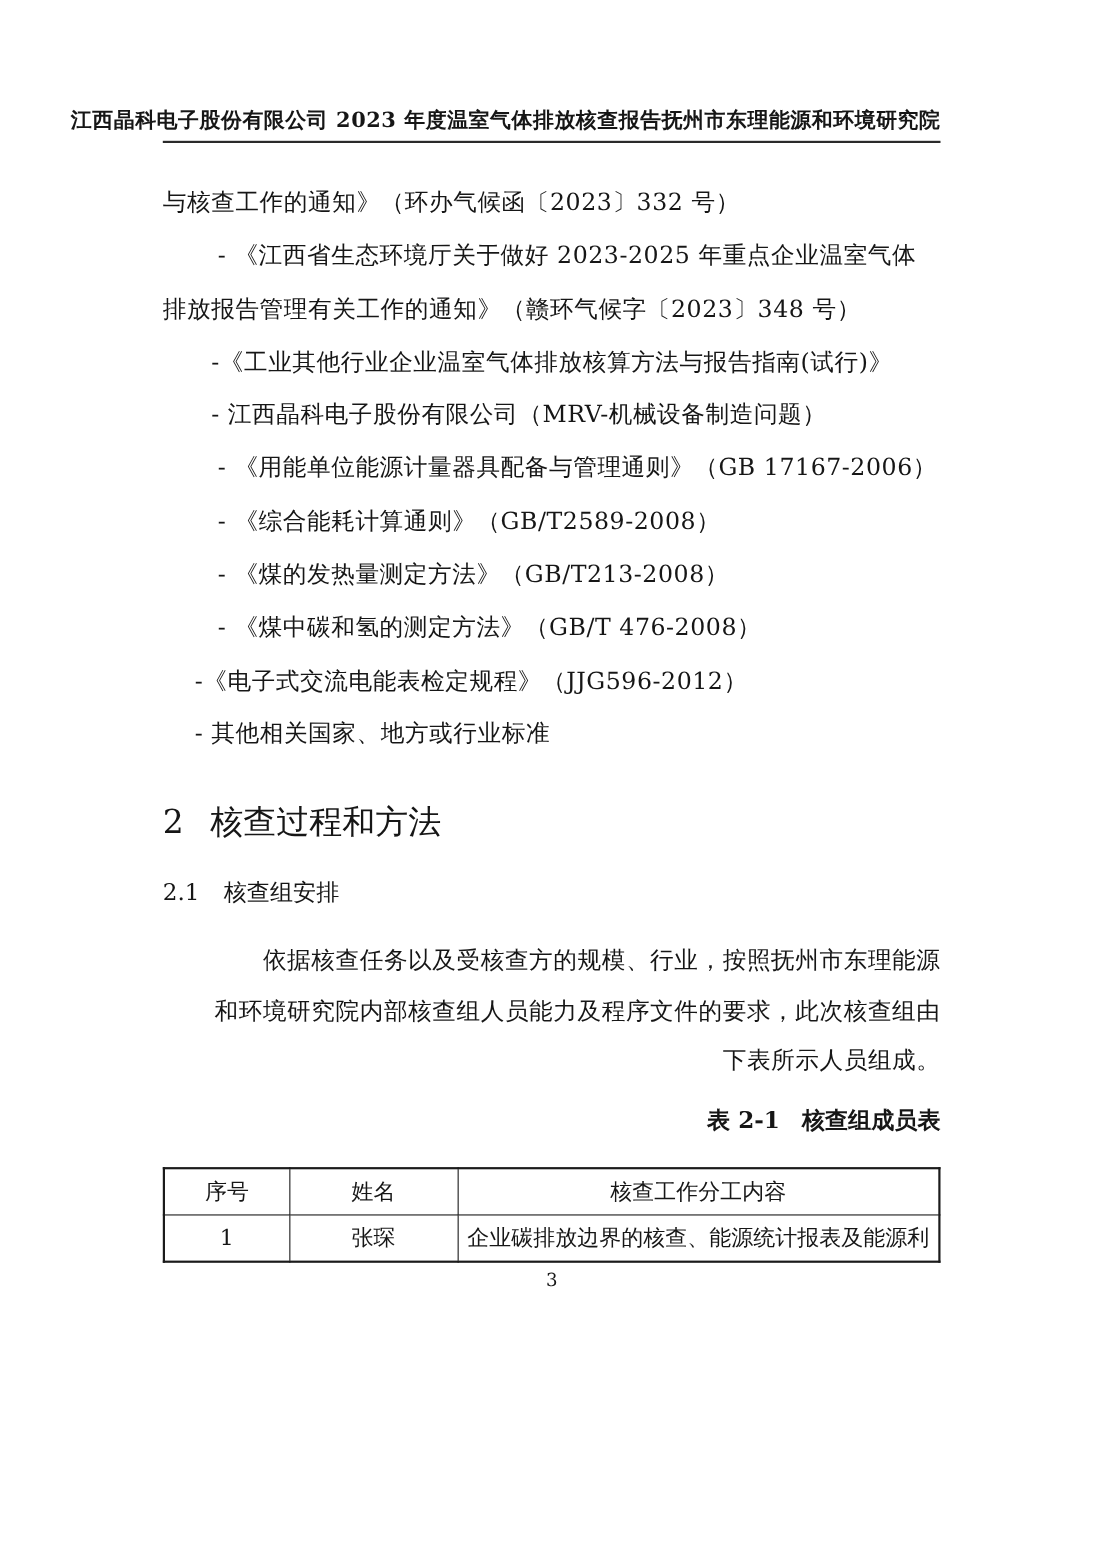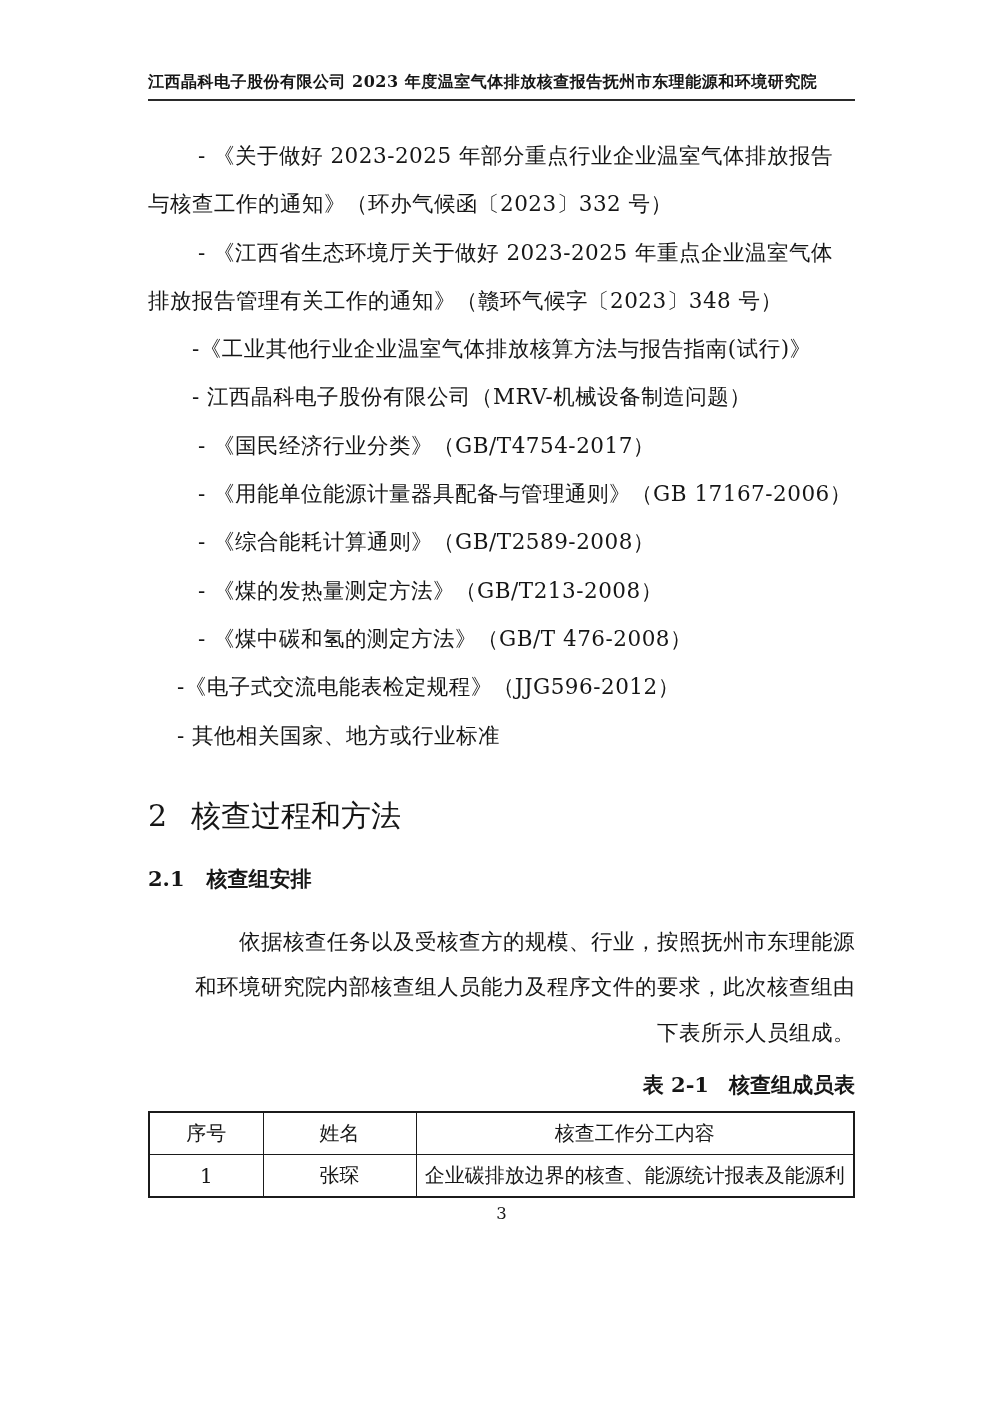--- a/index.html
+++ b/index.html
@@ -9,24 +9,24 @@
     margin:0 auto;
     background:#ffffff;
     color:#161616;
     font-family:"DejaVu Serif","Liberation Serif",serif;
     overflow:hidden;
   }
   .content{margin:0 145px 0 148px;width:707px;}
 
   
   .pageheader{
-    display:flex;justify-content:flex-start;align-items:flex-end;
-    padding-top:72px;padding-bottom:6px;
+    display:flex;justify-content:flex-end;align-items:flex-end;
+    padding-top:96px;padding-bottom:6px;
     border-bottom:2px solid #2a2a2a;
-    font-size:16px;font-weight:bold;letter-spacing:.5px;
+    font-size:19px;font-weight:bold;letter-spacing:.5px;
     white-space:nowrap;
   }
 
   
   .refs{margin-top:31px;}
   .ref-line{
     font-size:21.5px;line-height:48.3px;height:48.3px;
     white-space:nowrap;overflow:hidden;letter-spacing:.5px;
   }
   .ind-lg{padding-left:50px;}
@@ -34,21 +34,21 @@
   .ind-sm{padding-left:29px;}
   .ind-0{padding-left:0;}
 
   
   .h1{
     margin:38px 0 0 0;font-size:30px;line-height:36px;font-weight:normal;
     white-space:nowrap;
   }
   .h1 .num{margin-right:24px;}
   .h2{
-    margin:29px 0 0 0;font-size:21px;line-height:32px;font-weight:bold;
+    margin:29px 0 0 0;font-size:21px;line-height:32px;font-weight:normal;
     white-space:nowrap;
   }
   .h2 .num{margin-right:22px;}
 
   
   .para{margin-top:24px;text-align:right;}
   .para-line{
     font-size:21.5px;line-height:45.5px;height:45.5px;
     white-space:nowrap;overflow:hidden;letter-spacing:.5px;
   }
@@ -56,21 +56,21 @@
 
   
   .caption{
     margin-top:13px;text-align:right;font-weight:bold;
     font-size:21px;line-height:34px;white-space:nowrap;
   }
   .caption .cap-label{margin-right:20px;}
 
   
   table.team{
-    width:100%;margin-top:9px;border-collapse:collapse;
+    width:100%;margin-top:26px;border-collapse:collapse;
     border:2px solid #1b1b1b;table-layout:fixed;
   }
   table.team th,table.team td{
     border:1.6px solid #1b1b1b;
     font-weight:normal;font-size:20px;height:41px;
     padding:0;vertical-align:middle;text-align:center;
     overflow:hidden;white-space:nowrap;
   }
   .col-idx{width:114px;}
   .col-name{width:153px;}
@@ -89,27 +89,25 @@
 
 <div class="page">
   <div class="content">
 
     <div class="pageheader">
       <span>江西晶科电子股份有限公司 2023 年度温室气体排放核查报告</span>
       <span>抚州市东理能源和环境研究院</span>
     </div>
 
     <div class="refs">
-      <div class="ref-line ind-lg">- 《关于做好 2023-2025 年部分重点行业企业温室气体排放报告</div>
       <div class="ref-line ind-0">与核查工作的通知》（环办气候函〔2023〕332 号）</div>
       <div class="ref-line ind-lg">- 《江西省生态环境厅关于做好 2023-2025 年重点企业温室气体</div>
       <div class="ref-line ind-0">排放报告管理有关工作的通知》（赣环气候字〔2023〕348 号）</div>
       <div class="ref-line ind-md">-《工业其他行业企业温室气体排放核算方法与报告指南(试行)》</div>
       <div class="ref-line ind-md">- 江西晶科电子股份有限公司（MRV-机械设备制造问题）</div>
-      <div class="ref-line ind-lg">- 《国民经济行业分类》（GB/T4754-2017）</div>
       <div class="ref-line ind-lg">- 《用能单位能源计量器具配备与管理通则》（GB 17167-2006）</div>
       <div class="ref-line ind-lg">- 《综合能耗计算通则》（GB/T2589-2008）</div>
       <div class="ref-line ind-lg">- 《煤的发热量测定方法》（GB/T213-2008）</div>
       <div class="ref-line ind-lg">- 《煤中碳和氢的测定方法》（GB/T 476-2008）</div>
       <div class="ref-line ind-sm">-《电子式交流电能表检定规程》（JJG596-2012）</div>
       <div class="ref-line ind-sm">- 其他相关国家、地方或行业标准</div>
     </div>
 
     <div class="h1">
       <span class="num">2</span><span>核查过程和方法</span>

